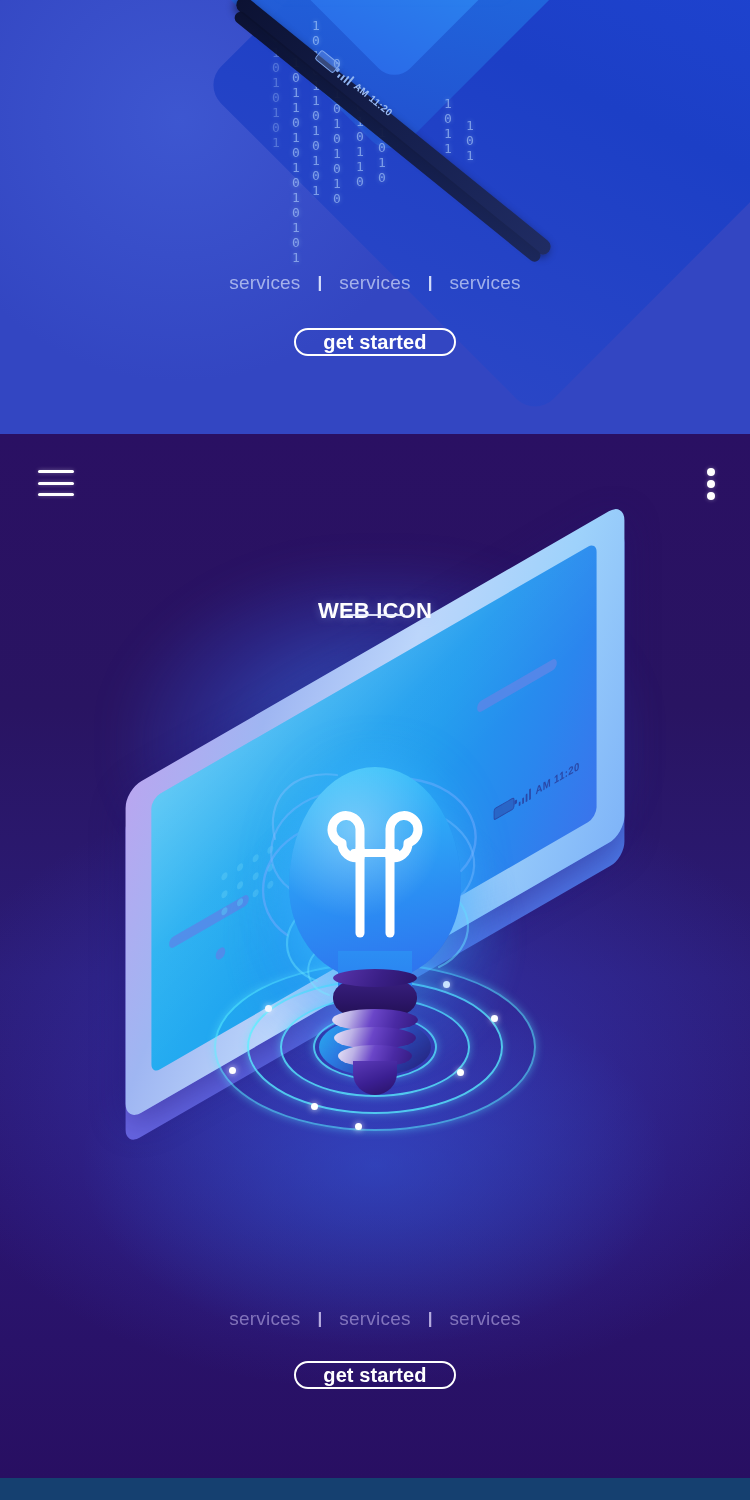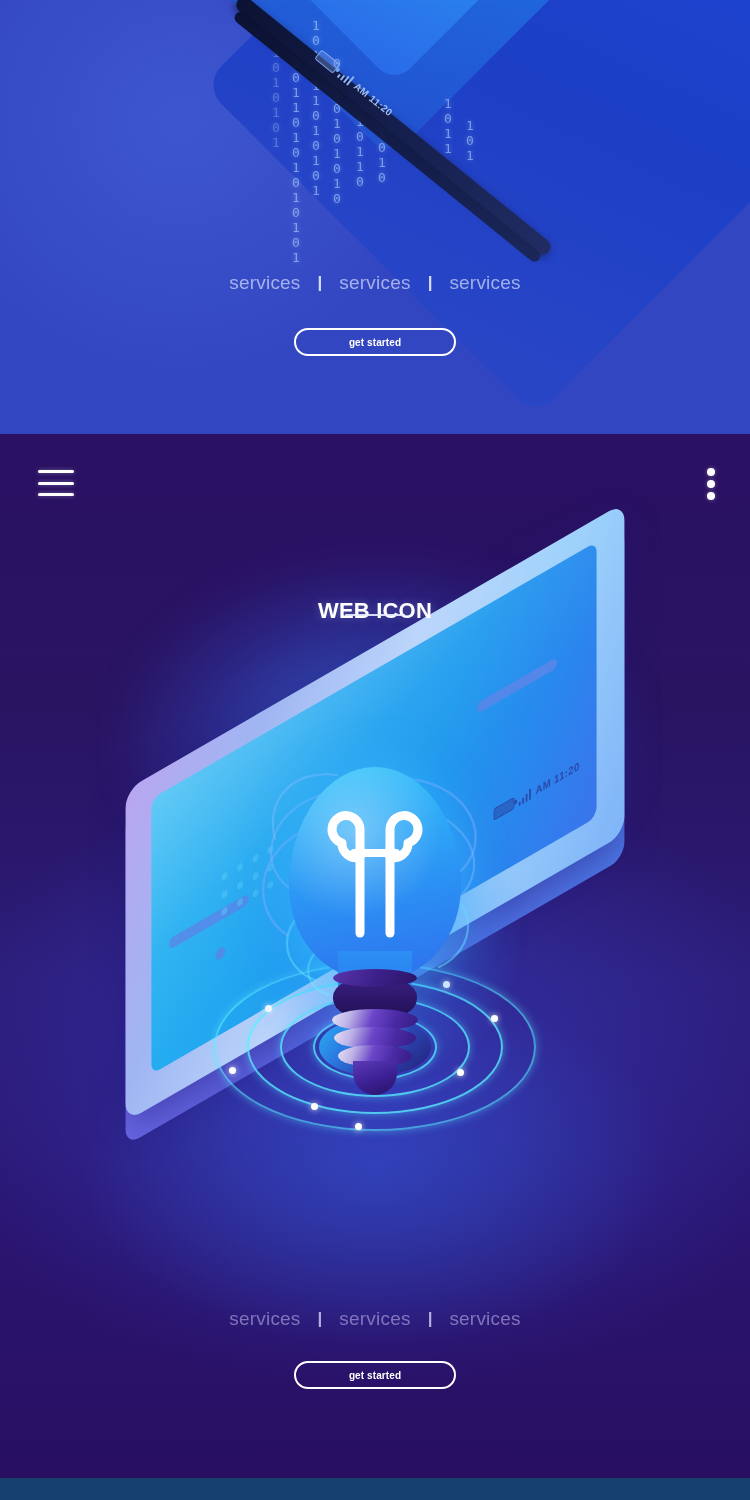--- a/index.html
+++ b/index.html
@@ -80,21 +80,21 @@
   .svc-row{
     position:absolute;left:0;width:750px;display:flex;justify-content:center;
     align-items:center;gap:17px;
   }
   .svc{font-size:19px;letter-spacing:.2px;}
   .svc-sep{font-size:17px;font-weight:700;}
   .cta{
     position:absolute;left:50%;transform:translateX(-50%);
     display:flex;align-items:center;justify-content:center;
     border:2px solid #ffffff;border-radius:999px;
-    font-size:10px;font-weight:700;color:#fff;letter-spacing:.1px;
+    font-size:20px;font-weight:700;color:#fff;letter-spacing:.1px;
     background:transparent;cursor:pointer;
   }
 
   .p1-svc-row{top:272px;}
   .p1-svc{color:rgba(208,218,250,.72);}
   .p1-sep{color:rgba(226,233,255,.92);}
   .p1-cta{top:328px;width:162px;height:28px;}
 
   
   .panel-main{

